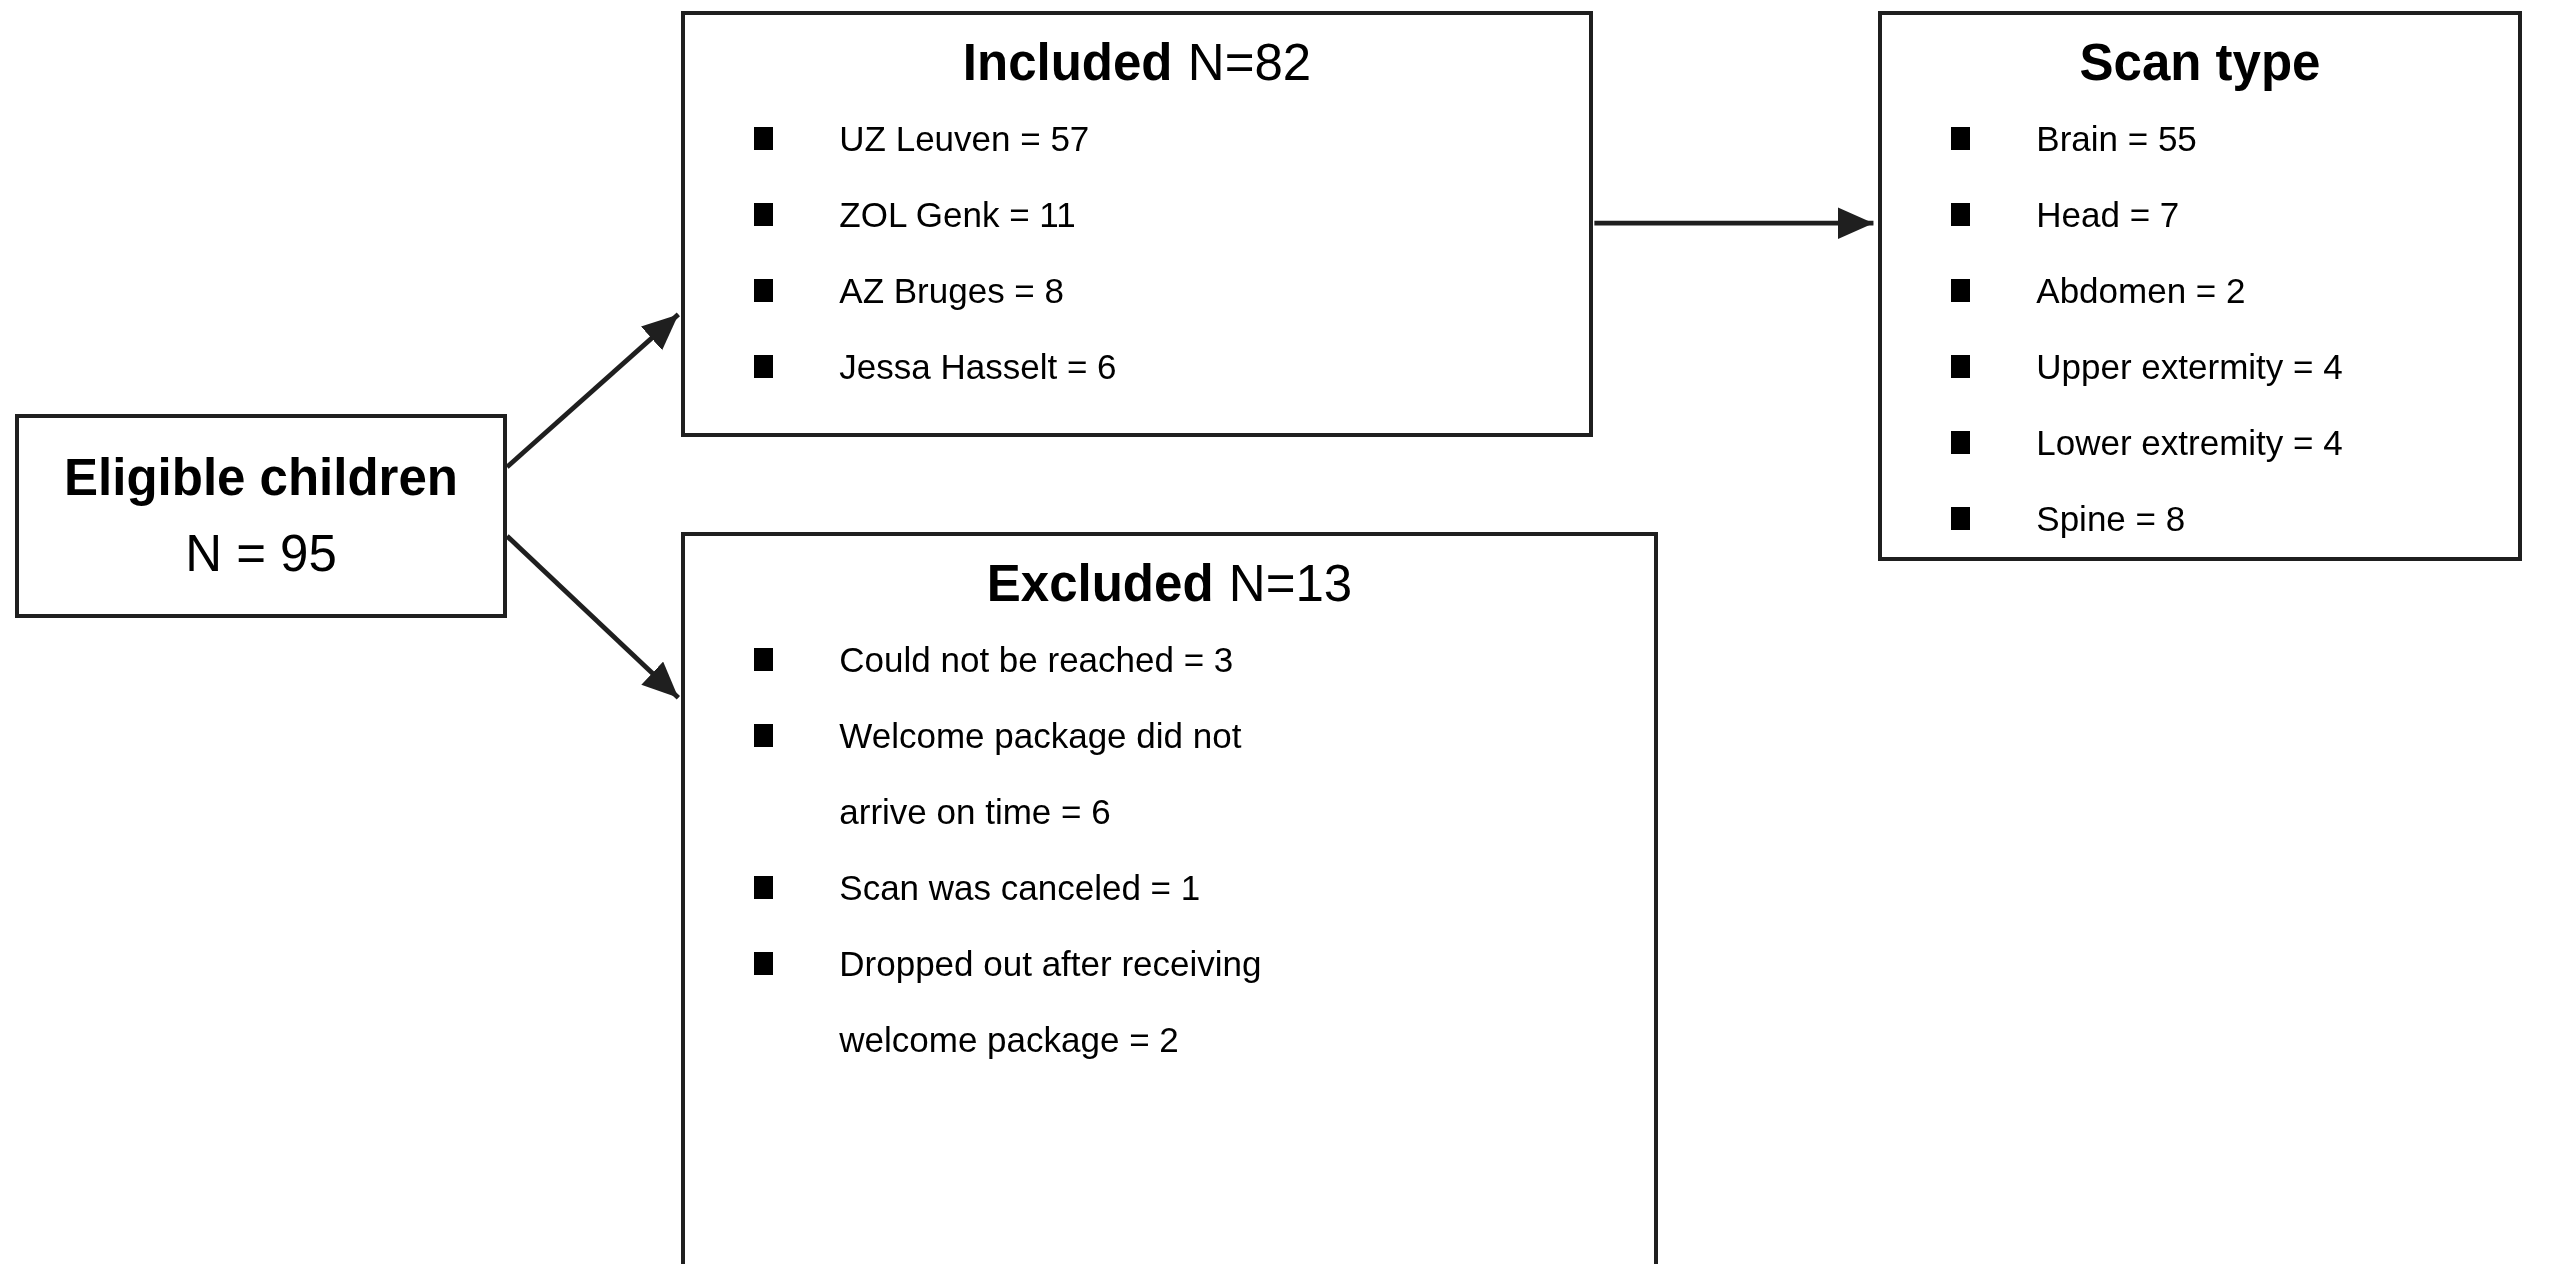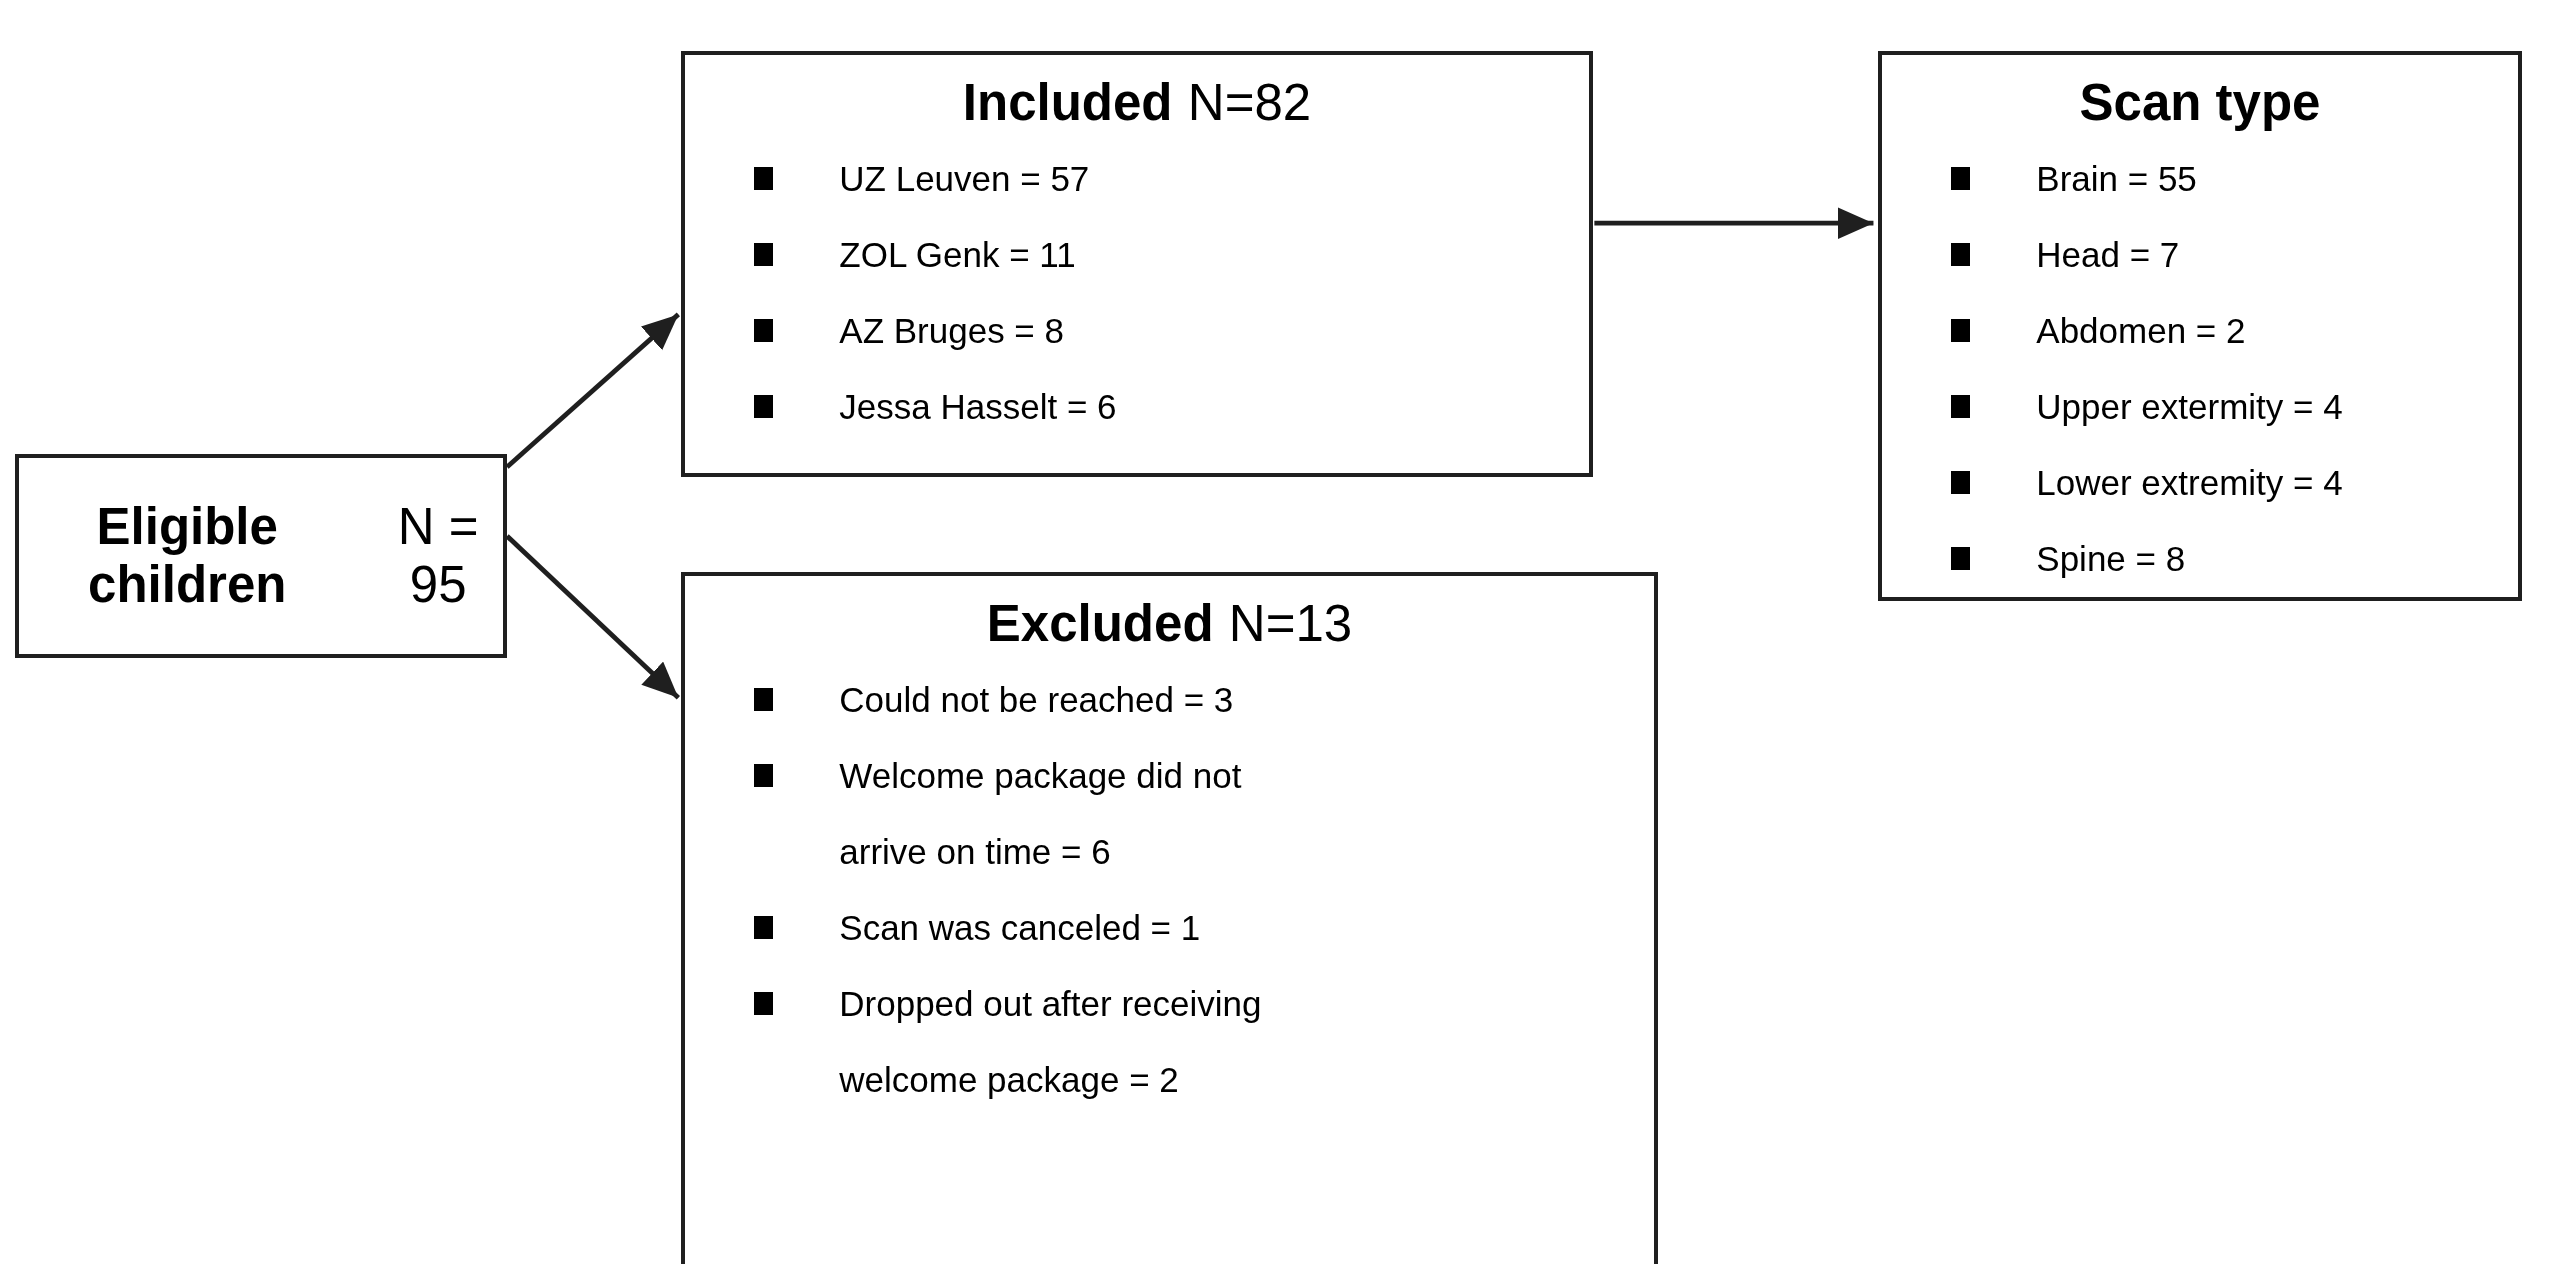--- a/index.html
+++ b/index.html
@@ -16,21 +16,20 @@
     background:var(--background);
     font-family:"Liberation Sans","DejaVu Sans",sans-serif;
     color:var(--text);
     overflow:hidden;
   }
   .canvas{position:relative;width:2576px;height:1265px;}
   .node{
     position:absolute;
     background:var(--box_fill);
     border:4.8px solid var(--border);
-    margin-top:40px;
   }
   .node-title{
     text-align:center;
     font-size:51px;
     line-height:76px;
     padding-top:9.7px;
     font-weight:normal;
   }
   .title-bold{font-weight:bold;}
   .title-rest{margin-left:0.30em;}
@@ -54,21 +53,21 @@
     background:var(--text);
   }
   .btext{
     flex:1;
     white-space:pre-line;
     padding-right:9.7px;
   }
   
   .center-node{
     display:flex;
-    flex-direction:row;
+    flex-direction:column;
     justify-content:center;
     align-items:center;
     text-align:center;
     gap:18px;
     font-size:51px;
     line-height:58px;
   }
   .center-node .line1{font-weight:bold;}
   #box-eligible{left:15px;top:414px;width:492px;height:204px;}
   #box-included{left:681px;top:11px;width:912px;height:426px;}

